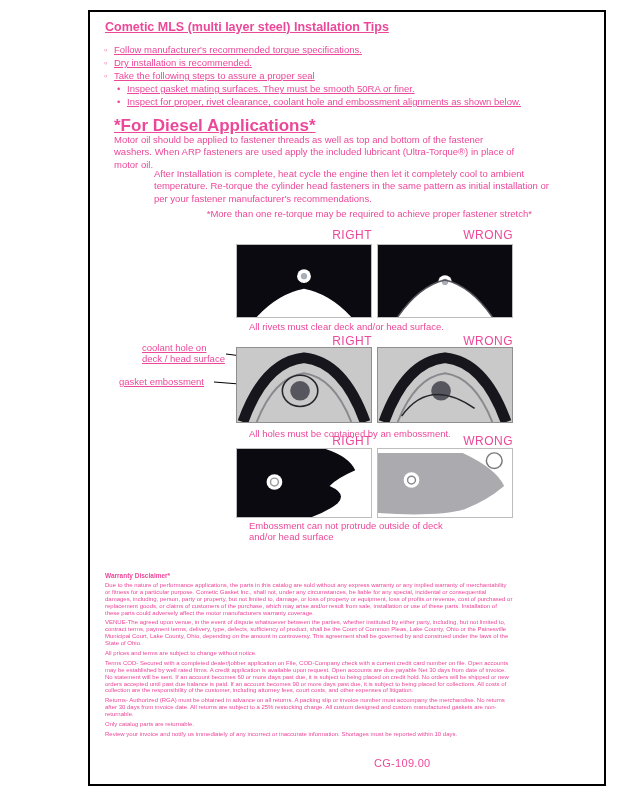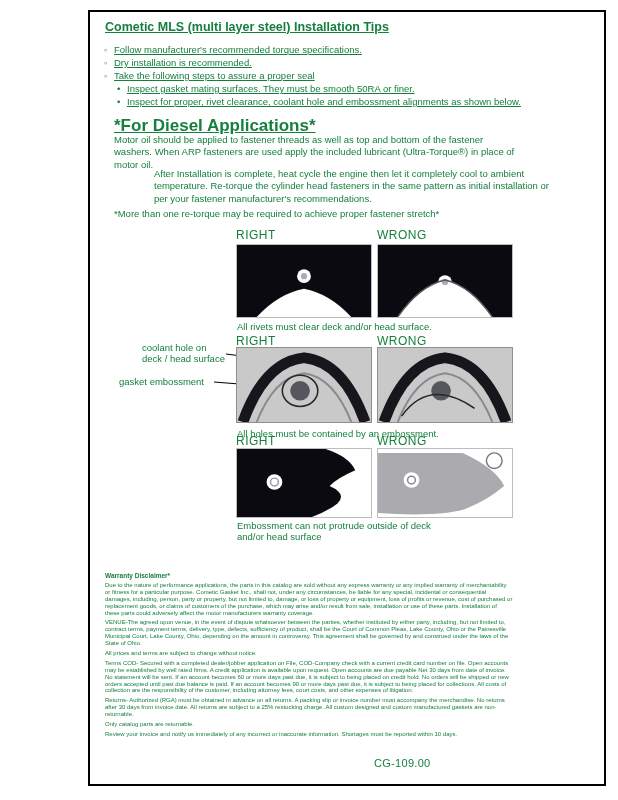--- a/index.html
+++ b/index.html
@@ -1,32 +1,32 @@
 <!DOCTYPE html>
 <html><head>
 <meta charset="utf-8">
 <style>
   html,body { margin:0; padding:0; background:#ffffff; }
   .page {
     position:relative; width:618px; height:800px; background:#ffffff;
-    font-family:"Liberation Sans", sans-serif; color:#15803d; overflow:hidden;
+    font-family:"Liberation Sans", sans-serif; color:#ec4899; overflow:hidden;
   }
   .abs { position:absolute; }
   .frame { position:absolute; left:88px; top:10px; width:518px; height:776px;
            border:2px solid #000; box-sizing:border-box; }
   .title { font-size:12.5px; font-weight:bold; text-decoration:underline; white-space:nowrap; margin:0; }
   .bullet { font-size:9.5px; white-space:nowrap;text-decoration:underline; }
   .mk { display:inline-block; width:10px; }
   .heading { font-size:17px; font-weight:bold;text-decoration:underline; }
   .body { font-size:9.5px; line-height:1.3; }
-  .diag-label { width:136px; text-align:left; font-size:12px; letter-spacing:0.5px; }
+  .diag-label { width:136px; text-align:right; font-size:12px; letter-spacing:0.5px; }
   .panel { border:1px solid #bdbdbd; box-sizing:border-box; background:#fff; }
   .panel svg { display:block; width:100%; height:100%; }
-  .caption { font-size:9.5px; }
-  .callout { font-size:9.5px; line-height:1.15; }
+  .caption { font-size:9.5px;margin-left:12px; }
+  .callout { font-size:9.5px; line-height:1.15;text-decoration:underline; }
   .callout-lines { pointer-events:none; }
   .disc { width:408px; }
   .disc h2 { font-size:6.5px; font-weight:bold; margin:0 0 3px 0; }
   .disc p { font-size:6px; line-height:1.15; margin:0 0 3px 0; }
   .footer { font-size:11px; letter-spacing:0.3px; }
 </style>
 </head>
 <body>
 
 <div class="page">
@@ -37,21 +37,21 @@
 
   <div class="abs bullet" style="left:104px; top:44px;"><span class="mk">◦</span><span>Follow manufacturer's recommended torque specifications.</span></div>
   <div class="abs bullet" style="left:104px; top:57px;"><span class="mk">◦</span><span>Dry installation is recommended.</span></div>
   <div class="abs bullet" style="left:104px; top:70px;"><span class="mk">◦</span><span>Take the following steps to assure a proper seal</span></div>
   <div class="abs bullet" style="left:117px; top:83px;"><span class="mk">•</span><span>Inspect gasket mating surfaces.  They must be smooth 50RA or finer.</span></div>
   <div class="abs bullet" style="left:117px; top:96px;"><span class="mk">•</span><span>Inspect for proper, rivet clearance, coolant hole and embossment alignments as shown below.</span></div>
 
   <div class="abs heading" style="left:114px; top:116px;">*For Diesel Applications*</div>
   <div class="abs body" style="left:114px; top:134px; width:402px;">Motor oil should be applied to fastener threads as well as top and bottom of the fastener washers. When ARP fasteners are used apply the included lubricant (Ultra-Torque®) in place of motor oil.</div>
   <div class="abs body" style="left:114px; top:168px; width:402px;margin-left:40px;">After Installation is complete, heat cycle the engine then let it completely cool to ambient temperature. Re-torque the cylinder head fasteners in the same pattern as initial installation or per your fastener manufacturer's recommendations.</div>
-  <div class="abs body" style="left:114px; top:208px; width:402px;">*More than one re-torque may be required to achieve proper fastener stretch*</div>
+  <div class="abs body" style="left:130px; top:208px; width:402px;text-align:right;">*More than one re-torque may be required to achieve proper fastener stretch*</div>
 
   <div class="abs diag-label" style="left:236px; top:228px;">RIGHT</div>
   <div class="abs diag-label" style="left:377px; top:228px;">WRONG</div>
 
   <div class="abs panel" style="left:236px; top:244px; width:136px; height:74px;">
     <svg viewBox="0 0 136 74" preserveAspectRatio="none">
       <rect width="136" height="74" fill="#ffffff"></rect>
       <path d="M0,0 H136 V74 H116 Q94,50 68,45 Q42,50 20,74 H0 Z" fill="#0a0a10"></path>
       <circle cx="68" cy="32" r="7" fill="#ffffff"></circle>
       <circle cx="68" cy="32" r="3.2" fill="#a9adb5"></circle>

